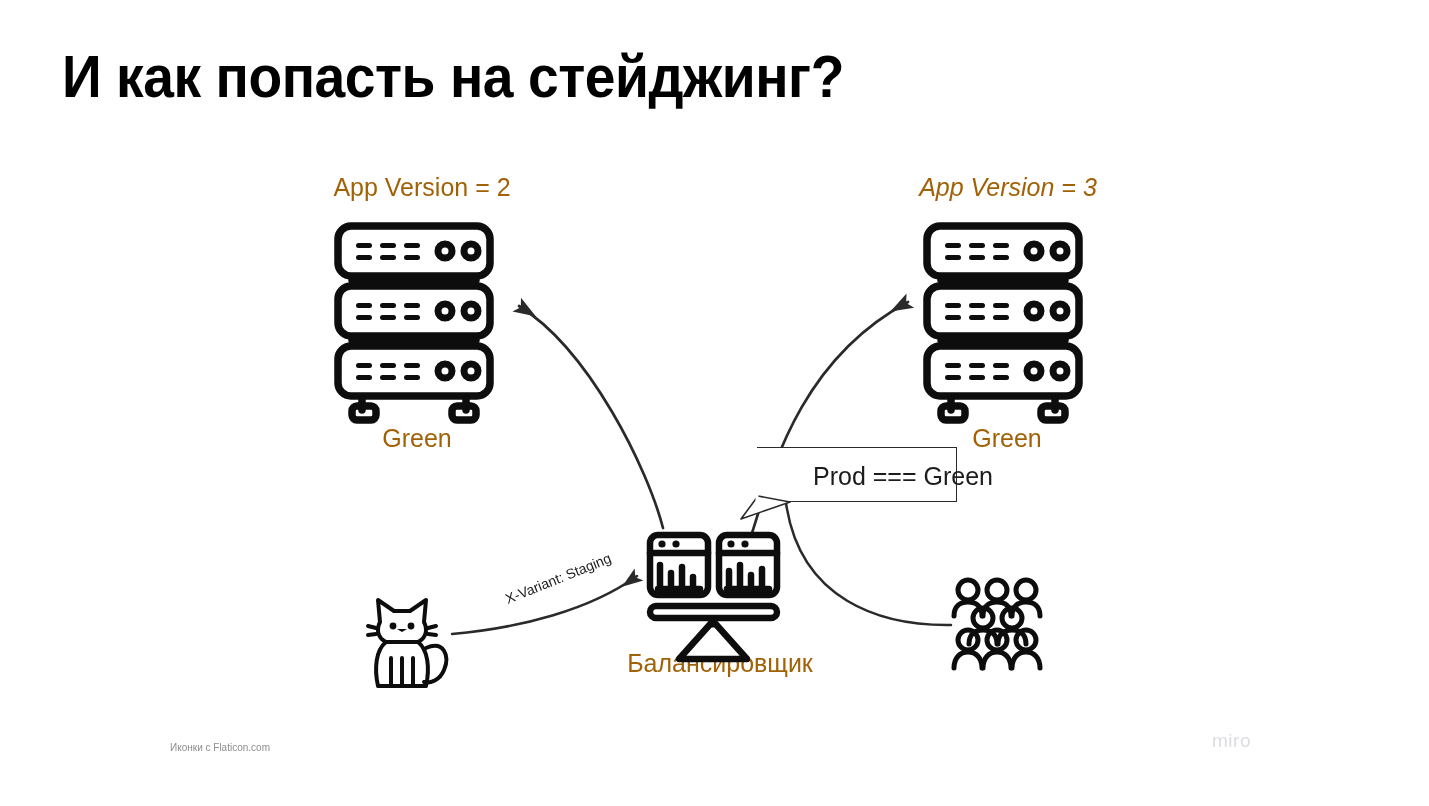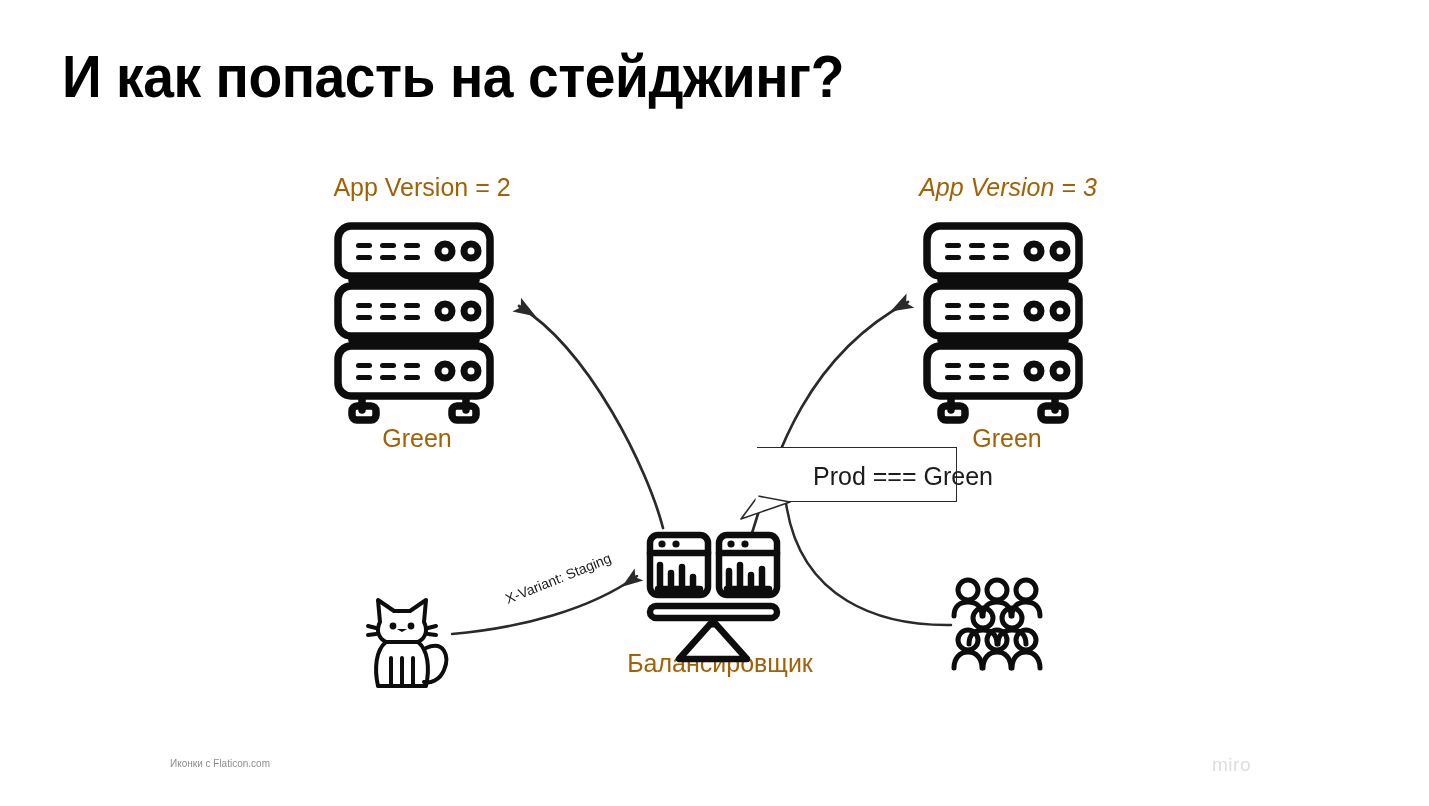--- a/index.html
+++ b/index.html
@@ -70,32 +70,30 @@
     transform-origin: left top;
   }
   #credit {
     position: absolute;
     left: 170px;
     top: 742px;
     font-family: "Liberation Sans", sans-serif;
     font-size: 10px;
     color: #8e8e8e;
     white-space: nowrap;
-    margin-top: 16px;
   }
   #miro {
     position: absolute;
     left: 1212px;
     top: 730px;
     font-family: "Liberation Sans", sans-serif;
     font-size: 19px;
     color: #dcdce2;
     letter-spacing: 0.5px;
     white-space: nowrap;
-    margin-top: 24px;
   }
   svg.overlay {
     position: absolute;
     left: 0; top: 0;
     width: 1429px;
     height: 806px;
     pointer-events: none;
   }
   .bubble-box {
     position: absolute;

